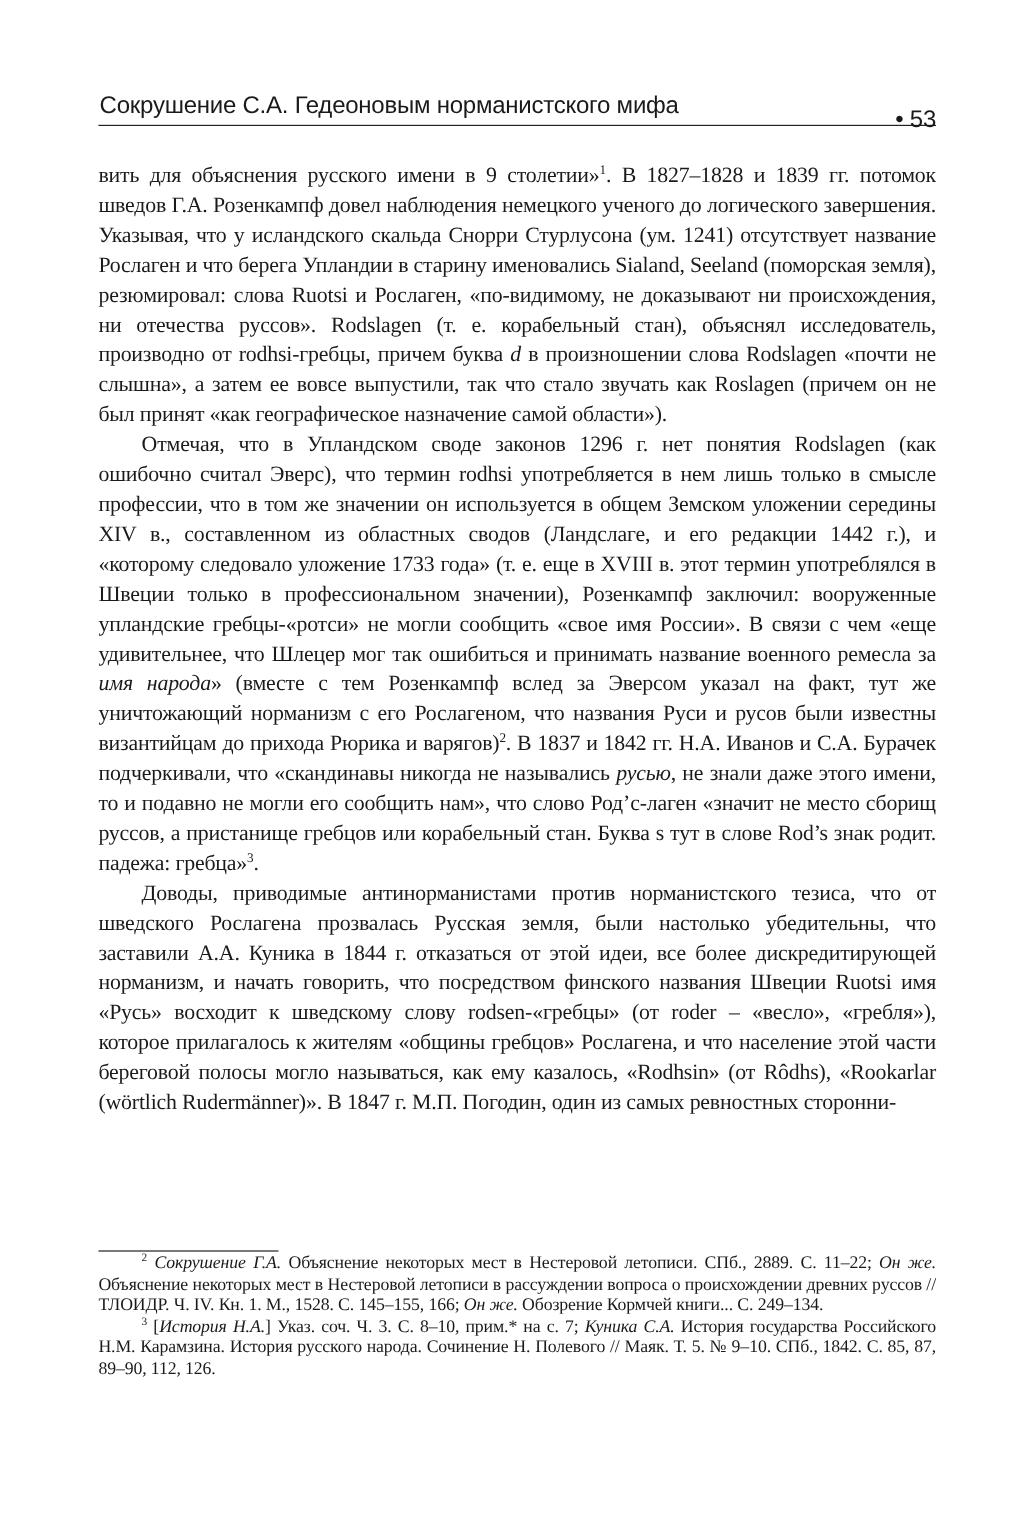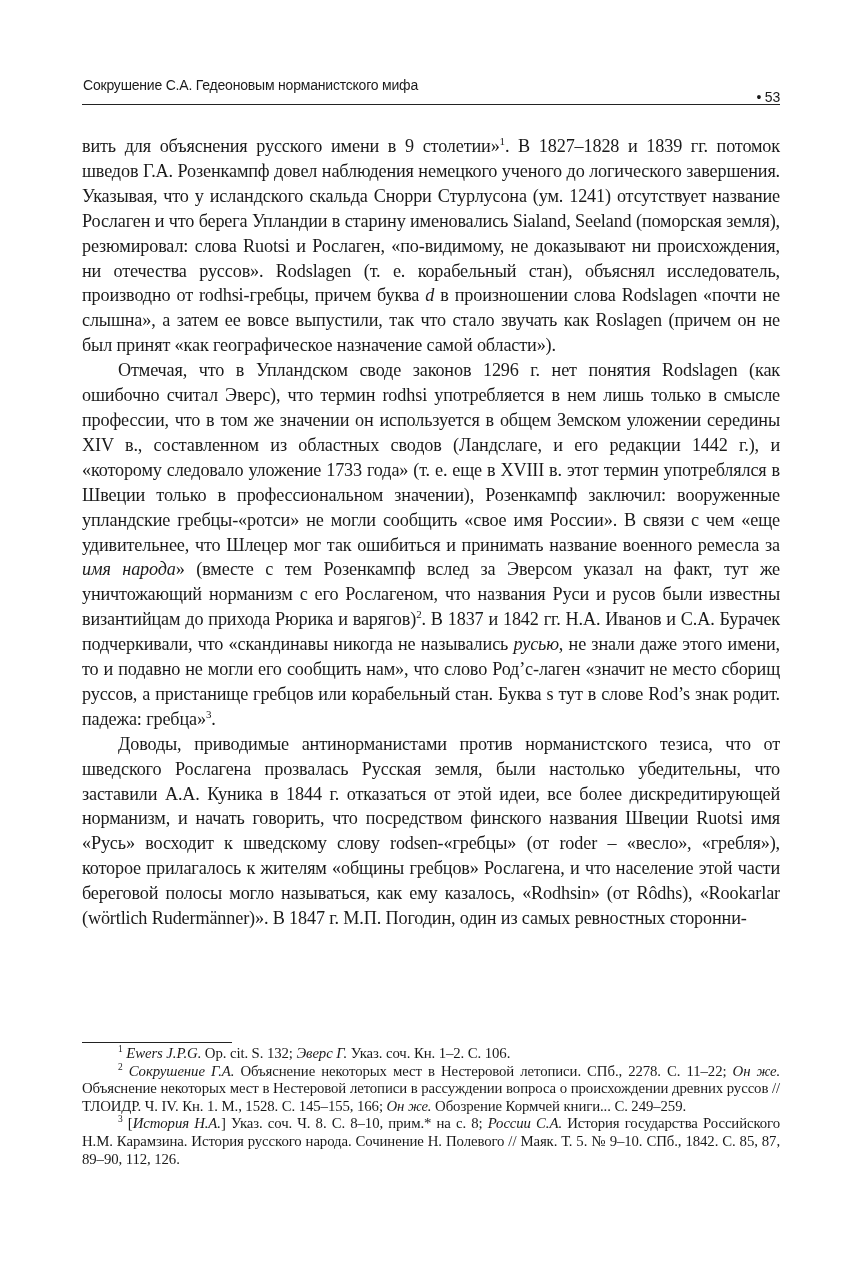--- a/index.html
+++ b/index.html
@@ -1,20 +1,20 @@
 <!DOCTYPE html>
 <html><head>
 <meta charset="utf-8">
 <style>
   html, body { margin: 0; padding: 0; background: #ffffff; }
   body { width: 857px; height: 1270px; position: relative; overflow: hidden; color: #1a1a1a; }
   .header {
     position: absolute; left: 82px; top: 74px; width: 698px; height: 30px;
     border-bottom: 1.5px solid #222;
-    font-family: "Liberation Sans", sans-serif; font-size: 14px; letter-spacing: -0.2px;
+    font-family: "Liberation Sans", sans-serif; font-size: 20px; letter-spacing: -0.2px;
   }
   .header .title { position: absolute; left: 1px; top: 3px; }
   .header .pageno { position: absolute; right: 0; top: 3px; margin-top: 12px; }
   .body-text {
     position: absolute; left: 82px; top: 134px; width: 698px;
     font-family: Liberation Serif, serif; font-size: 18.2px; line-height: 24.9px;
     text-align: justify; letter-spacing: -0.15px;
   }
   .body-text p { margin: 0; }
   .body-text p.indent { text-indent: 36px; }
@@ -42,16 +42,15 @@
 
 <div class="body-text">
   <p><span>вить для объяснения русского имени в 9 столетии»</span><sup>1</sup><span>. В 1827–1828 и 1839 гг. потомок шведов Г.А. Розенкампф довел наблюдения немецкого ученого до логического завершения. Указывая, что у исландского скальда Снорри Стурлусона (ум. 1241) отсутствует название Рослаген и что берега Упландии в старину именовались Sialand, Seeland (поморская земля), резюмировал: слова Ruotsi и Рослаген, «по-видимому, не доказывают ни происхождения, ни отечества руссов». Rodslagen (т. е. корабельный стан), объяснял исследователь, производно от rodhsi-гребцы, причем буква </span><i>d</i><span> в произношении слова Rodslagen «почти не слышна», а затем ее вовсе выпустили, так что стало звучать как Roslagen (причем он не был принят «как географическое назначение самой области»).</span></p>
   <p class="indent"><span>Отмечая, что в Упландском своде законов 1296 г. нет понятия Rodslagen (как ошибочно считал Эверс), что термин rodhsi употребляется в нем лишь только в смысле профессии, что в том же значении он используется в общем Земском уложении середины XIV в., составленном из областных сводов (Ландслаге, и его редакции 1442 г.), и «которому следовало уложение 1733 года» (т. е. еще в XVIII в. этот термин употреблялся в Швеции только в профессиональном значении), Розенкампф заключил: вооруженные упландские гребцы-«ротси» не могли сообщить «свое имя России». В связи с чем «еще удивительнее, что Шлецер мог так ошибиться и принимать название военного ремесла за </span><i>имя народа</i><span>» (вместе с тем Розенкампф вслед за Эверсом указал на факт, тут же уничтожающий норманизм с его Рослагеном, что названия Руси и русов были известны византийцам до прихода Рюрика и варягов)</span><sup>2</sup><span>. В 1837 и 1842 гг. Н.А. Иванов и С.А. Бурачек подчеркивали, что «скандинавы никогда не назывались </span><i>русью</i><span>, не знали даже этого имени, то и подавно не могли его сообщить нам», что слово Род’с-лаген «значит не место сборищ руссов, а пристанище гребцов или корабельный стан. Буква s тут в слове Rod’s знак родит. падежа: гребца»</span><sup>3</sup><span>.</span></p>
   <p class="indent"><span>Доводы, приводимые антинорманистами против норманистского тезиса, что от шведского Рослагена прозвалась Русская земля, были настолько убедительны, что заставили А.А. Куника в 1844 г. отказаться от этой идеи, все более дискредитирующей норманизм, и начать говорить, что посредством финского названия Швеции Ruotsi имя «Русь» восходит к шведскому слову rodsen-«гребцы» (от roder – «весло», «гребля»), которое прилагалось к жителям «общины гребцов» Рослагена, и что население этой части береговой полосы могло называться, как ему казалось, «Rodhsin» (от Rôdhs), «Rookarlar (wörtlich Rudermänner)». В 1847 г. М.П. Погодин, один из самых ревностных сторонни-</span></p>
 </div>
 
 <div class="rule"></div>
 
 <div class="footnotes">
-  <p><sup>1</sup><span> </span><i>Ewers J.P.G.</i><span> Op. cit. S. 132; </span><i>Эверс Г.</i><span> Указ. соч. Кн. 1–2. С. 106.</span></p>
-  <p><sup>2</sup><span> </span><i>Сокрушение Г.А.</i><span> Объяснение некоторых мест в Нестеровой летописи. СПб., 2278. С. 11–22; </span><i>Он же.</i><span> Объяснение некоторых мест в Нестеровой летописи в рассуждении вопроса о происхождении древних руссов // ТЛОИДР. Ч. IV. Кн. 1. М., 1528. С. 145–155, 166; </span><i>Он же.</i><span> Обозрение Кормчей книги... С. 249–259.</span></p>
-  <p><sup>3</sup><span> [</span><i>История Н.А.</i><span>] Указ. соч. Ч. 8. С. 8–10, прим.* на с. 8; </span><i>России С.А.</i><span> История государства Российского Н.М. Карамзина. История русского народа. Сочинение Н. Полевого // Маяк. Т. 5. № 9–10. СПб., 1842. С. 85, 87, 89–90, 112, 126.</span></p>
+  <p><sup>2</sup><span> </span><i>Сокрушение Г.А.</i><span> Объяснение некоторых мест в Нестеровой летописи. СПб., 2889. С. 11–22; </span><i>Он же.</i><span> Объяснение некоторых мест в Нестеровой летописи в рассуждении вопроса о происхождении древних руссов // ТЛОИДР. Ч. IV. Кн. 1. М., 1528. С. 145–155, 166; </span><i>Он же.</i><span> Обозрение Кормчей книги... С. 249–134.</span></p>
+  <p><sup>3</sup><span> [</span><i>История Н.А.</i><span>] Указ. соч. Ч. 3. С. 8–10, прим.* на с. 7; </span><i>Куника С.А.</i><span> История государства Российского Н.М. Карамзина. История русского народа. Сочинение Н. Полевого // Маяк. Т. 5. № 9–10. СПб., 1842. С. 85, 87, 89–90, 112, 126.</span></p>
 </div>
 
 </body></html>

